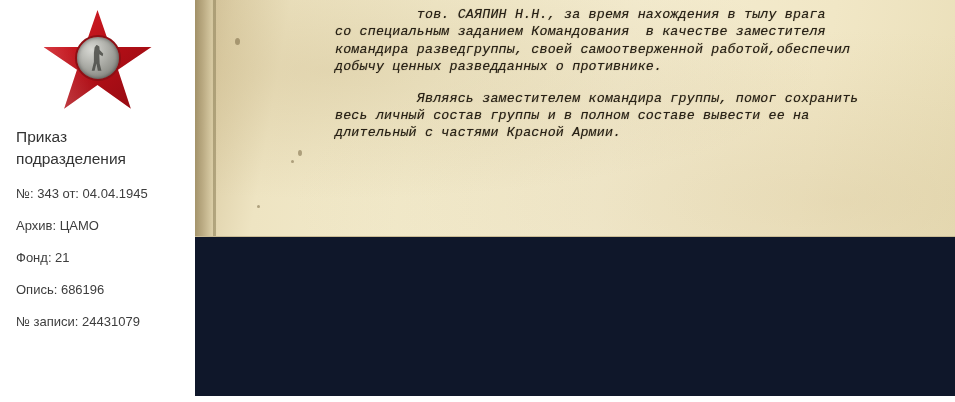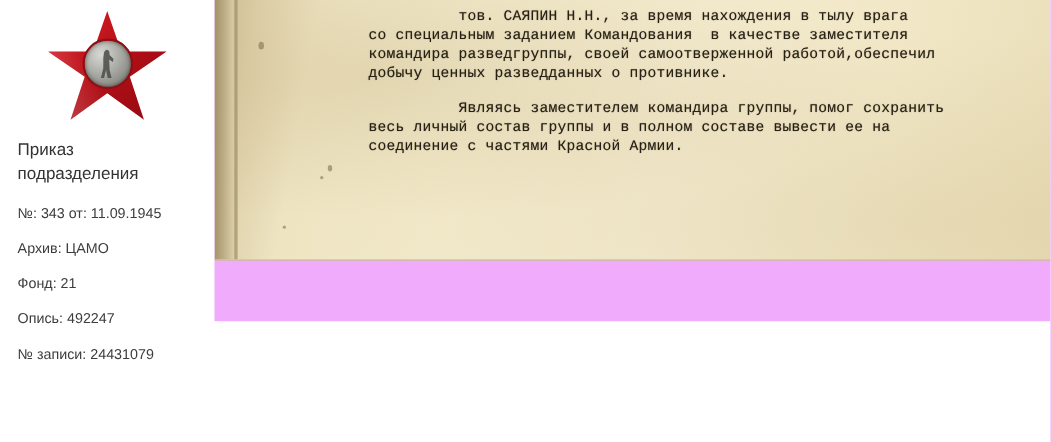--- a/index.html
+++ b/index.html
@@ -56,23 +56,24 @@
     font-size: 13px;
     color: #3d3d3d;
     line-height: 19px;
     margin-bottom: 13px;
   }
 
   
   .doc-wrap {
     position: relative;
     width: 760px;
-    height: 292px;
+    height: 396px;
     overflow: hidden;
-    background: #f0abfc;
+    background: #0f172a;
+    font-style: italic;
   }
   .doc {
     position: absolute;
     left: 0;
     top: 0;
     width: 760px;
     height: 236px;
     background:
       radial-gradient(ellipse at 18% 30%, rgba(196,176,128,0.30) 0%, rgba(196,176,128,0) 55%),
       radial-gradient(ellipse at 85% 85%, rgba(205,186,140,0.28) 0%, rgba(205,186,140,0) 60%),
@@ -170,42 +171,42 @@
         <div class="star dark"></div>
         <div class="star-hi"></div>
         <div class="medal-center">
           <div class="medal-figure"></div>
         </div>
       </div>
     </div>
 
     <div class="info-title">Приказ подразделения</div>
 
-    <div class="info-line">№: 343 от: 11.09.1945</div>
+    <div class="info-line">№: 343 от: 04.04.1945</div>
     <div class="info-line">Архив: ЦАМО</div>
     <div class="info-line">Фонд: 21</div>
-    <div class="info-line">Опись: 492247</div>
+    <div class="info-line">Опись: 686196</div>
     <div class="info-line">№ записи: 24431079</div>
   </div>
 
   <div class="doc-wrap">
     <div class="doc">
       <div class="doc-edge"></div>
       <div class="doc-edge2"></div>
 
       <div class="doc-speck" style="left:40px;  top:38px;  width:5px;  height:7px;"></div>
       <div class="doc-speck" style="left:103px; top:150px; width:4px;  height:6px;"></div>
       <div class="doc-speck" style="left:96px;  top:160px; width:3px;  height:3px;"></div>
       <div class="doc-speck" style="left:62px;  top:205px; width:3px;  height:3px;"></div>
 
       <div class="doc-text">
         <p class="doc-para">          тов. САЯПИН Н.Н., за время нахождения в тылу врага
 со специальным заданием Командования  в качестве заместителя
 командира разведгруппы, своей самоотверженной работой,обеспечил
 добычу ценных разведданных о противнике.</p>
         <p class="doc-para">          Являясь заместителем командира группы, помог сохранить
 весь личный состав группы и в полном составе вывести ее на
-соединение с частями Красной Армии.</p>
+длительный с частями Красной Армии.</p>
       </div>
     </div>
   </div>
 
 </div>
 
 </body></html>

